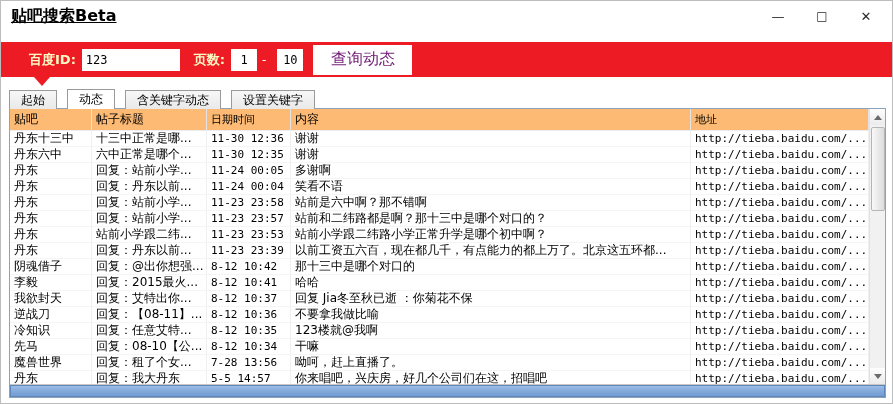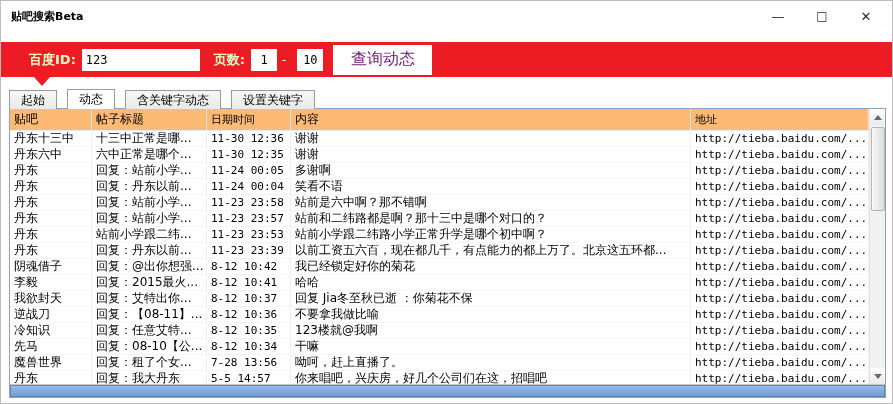--- a/index.html
+++ b/index.html
@@ -6,32 +6,32 @@
   html,body { width:893px; height:404px; }
   body {
     position:relative; background:#fff; overflow:hidden;
     border:1px solid #bdbdbd;
     font-family:"DejaVu Sans","Liberation Sans",sans-serif;
     color:#000;
   }
   
   .titlebar { position:absolute; top:0; left:0; right:0; height:30px;
     display:flex; align-items:center; padding-left:10px; background:#fff; }
-  .win-title { font-size:11px; font-weight:bold; }
+  .win-title { font-size:16px; font-weight:bold;text-decoration:underline; }
   .win-controls { position:absolute; right:4px; top:0; height:30px; display:flex; }
   .win-btn { width:44px; height:30px; display:flex; align-items:center; justify-content:center;
     font-size:13px; color:#2b2b2b; cursor:default; }
   .win-btn.max { font-size:12px; }
   
   .banner { position:absolute; top:41px; left:0; right:0; height:35px;
     background:var(--accent,#ed1c24); display:flex; align-items:center; padding-left:28px; }
   .banner-label { color:#fef9c3; font-size:13px; font-weight:bold; white-space:nowrap; }
   .banner input { height:22px; border:none; outline:none; font-size:12px; padding:0 4px;
     background:#fff; font-family:"DejaVu Sans Mono","Liberation Mono",monospace; }
-  .id-input { width:118px; margin-left:6px; }
+  .id-input { width:98px; margin-left:6px; }
   .pages-label { margin-left:14px; }
   .pg-input { width:26px; margin-left:6px; text-align:center; }
   .pg-sep { color:#fff; margin:0 5px; font-size:12px; }
   .query-btn { margin-left:10px; width:99px; height:30px; background:#fff; border:none;
     font-size:16px; color:#701a75; font-family:inherit; cursor:default; }
   .pointer-tri { position:absolute; top:76px; left:33px; width:0; height:0;
     border-left:8px solid transparent; border-right:8px solid transparent;
     border-top:9px solid var(--accent,#ed1c24); }
   
   .tabs { position:absolute; top:88px; left:8px; display:flex; align-items:flex-end; height:20px; z-index:3; }
@@ -169,21 +169,21 @@
             <div class="cell c0">丹东</div>
             <div class="cell c1">回复：丹东以前...</div>
             <div class="cell c2">11-23 23:39</div>
             <div class="cell c3">以前工资五六百，现在都几千，有点能力的都上万了。北京这五环都...</div>
             <div class="cell c4">http://tieba.baidu.com/...</div>
           </div>
           <div class="trow">
             <div class="cell c0">阴魂借子</div>
             <div class="cell c1">回复：@出你想强...</div>
             <div class="cell c2">8-12 10:42</div>
-            <div class="cell c3">我已经锁定好你的菊花</div>
+            <div class="cell c3">那十三中是哪个对口的</div>
             <div class="cell c4">http://tieba.baidu.com/...</div>
           </div>
           <div class="trow">
             <div class="cell c0">李毅</div>
             <div class="cell c1">回复：2015最火...</div>
             <div class="cell c2">8-12 10:41</div>
             <div class="cell c3">哈哈</div>
             <div class="cell c4">http://tieba.baidu.com/...</div>
           </div>
           <div class="trow">

